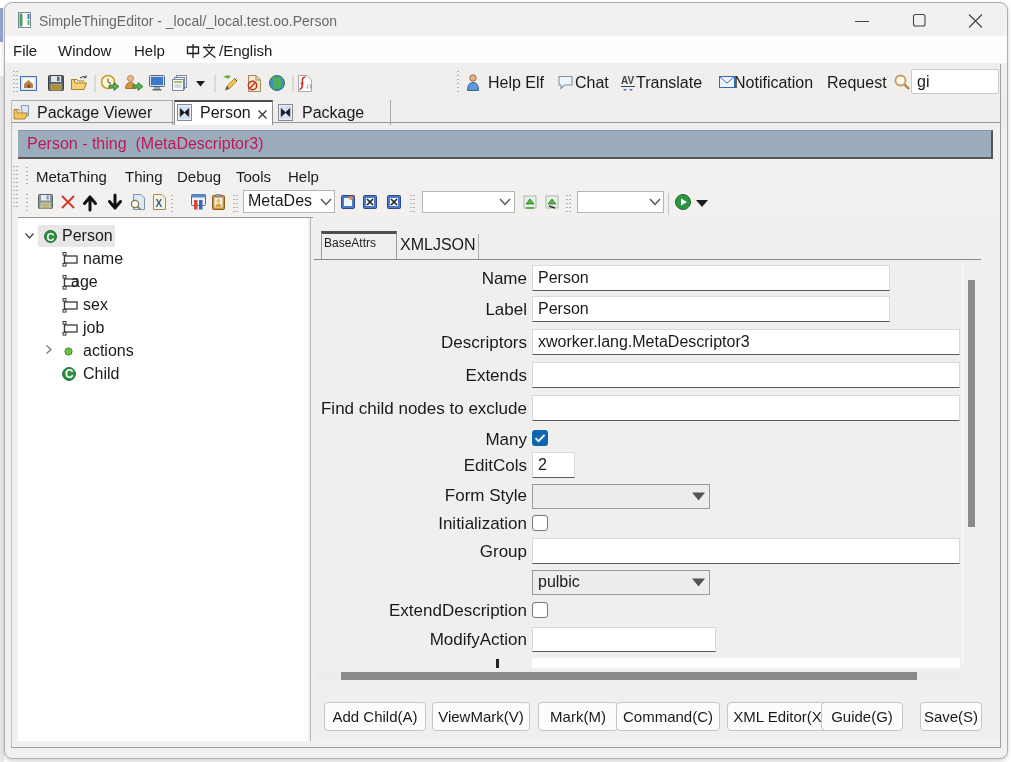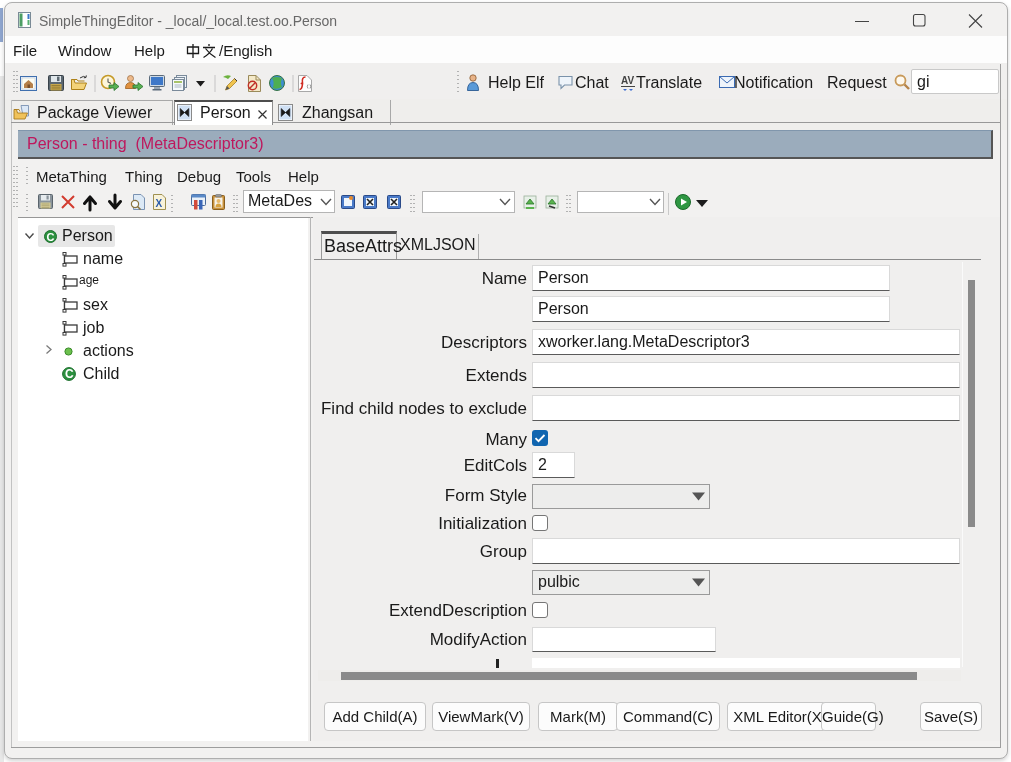--- a/index.html
+++ b/index.html
@@ -193,21 +193,21 @@
   <div class="abs" style="left:6px;top:97px;width:162px;height:25px;background:#efeeec;border:1px solid #a8a8a8;border-bottom:none"></div>
   <div class="txt" style="left:32px;top:101px;font-size:16px">Package Viewer</div>
 
   <div class="abs" style="left:169px;top:97px;width:99px;height:25px;background:#fff;border:1px solid #8d8d8d;border-top:2px solid #4e4e4e;border-bottom:none;z-index:3"></div>
   <div class="txt" style="left:195px;top:101px;font-size:16px;z-index:4">Person</div>
   <svg class="ico" style="left:252px;top:106px;z-index:4" width="11" height="11" viewBox="0 0 11 11">
    <path d="M1.5 1.5 L9.5 9.5 M9.5 1.5 L1.5 9.5" stroke="#333" stroke-width="1.2"></path>
   </svg>
 
   <div class="abs" style="left:268px;top:97px;width:118px;height:25px;border-right:1px solid #a8a8a8"></div>
-  <div class="txt" style="left:297px;top:101px;font-size:16px">Zhangsan</div>
+  <div class="txt" style="left:297px;top:101px;font-size:16px">Package</div>
   <svg class="ico" style="left:8px;top:101px" width="18" height="18" viewBox="0 0 18 18">
     <path d="M8 1.5 H15.5 V12 H10 Z" fill="#dce8f6" stroke="#7a92b2" stroke-width="0.9"></path>
     <path d="M1 5.5 L1 15 L12 15 L14.5 9 L4.5 9 L3.5 5.5 Z" fill="#f0c25a" stroke="#a87a1e" stroke-width="0.9"></path>
     <path d="M1 5.5 L6 5.5 L7 7.5" fill="none" stroke="#a87a1e" stroke-width="0.9"></path>
   </svg>
   <svg class="ico" style="left:172px;top:101px;z-index:4" width="15" height="17" viewBox="0 0 15 17">
     <rect x="0.5" y="0.5" width="14" height="16" fill="#ffffff" stroke="#8a8a8a"></rect>
     <rect x="1.5" y="1.5" width="12" height="14" fill="#cfe0f4"></rect>
     <path d="M3.2 4.5 L7.5 8.5 L3.2 12.5 Z M11.8 4.5 L7.5 8.5 L11.8 12.5 Z" fill="#1a1a1a" stroke="#1a1a1a" stroke-width="0.6"></path>
   </svg>
@@ -354,21 +354,21 @@
       </svg>
   <div class="txt" style="left:78px;top:247px;font-size:16px">name</div>
   <svg class="ico" style="left:56px;top:272px" width="17" height="15" viewBox="0 0 17 15">
         <g stroke="#3a3a3a" fill="none">
           <path d="M3.5 1.5 V13.5" stroke-width="1.2"></path>
           <rect x="2" y="0.5" width="3" height="2.6" fill="#fff" stroke-width="1"></rect>
           <rect x="2" y="11.5" width="3" height="2.6" fill="#fff" stroke-width="1"></rect>
           <rect x="3.5" y="4" width="12.5" height="7" fill="#fff" stroke-width="1.3"></rect>
         </g>
       </svg>
-  <div class="txt" style="left:74px;top:270px;font-size:12px">age</div>
+  <div class="txt" style="left:66px;top:270px;font-size:16px">age</div>
   <svg class="ico" style="left:56px;top:295px" width="17" height="15" viewBox="0 0 17 15">
         <g stroke="#3a3a3a" fill="none">
           <path d="M3.5 1.5 V13.5" stroke-width="1.2"></path>
           <rect x="2" y="0.5" width="3" height="2.6" fill="#fff" stroke-width="1"></rect>
           <rect x="2" y="11.5" width="3" height="2.6" fill="#fff" stroke-width="1"></rect>
           <rect x="3.5" y="4" width="12.5" height="7" fill="#fff" stroke-width="1.3"></rect>
         </g>
       </svg>
   <div class="txt" style="left:78px;top:293px;font-size:16px">sex</div>
   <svg class="ico" style="left:56px;top:318px" width="17" height="15" viewBox="0 0 17 15">
@@ -389,26 +389,27 @@
   <div class="txt" style="left:78px;top:339px;font-size:16px">actions</div>
   <svg class="ico" style="left:57px;top:364px" width="14" height="14" viewBox="0 0 14 14">
     <circle cx="7" cy="7" r="6.4" fill="#2d9140" stroke="#1c6e2c"></circle>
     <text x="2.9" y="11.3" font-size="12" font-weight="bold" fill="#fff" font-family="Liberation Sans">C</text>
   </svg>
   <div class="txt" style="left:78px;top:362px;font-size:16px">Child</div>
 
   <div class="abs" style="left:308px;top:214px;width:687px;height:524px;background:#f0efee"></div>
 
   <div class="abs" style="left:316px;top:228px;width:76px;height:29px;border:1px solid #9a9a9a;border-top:3px solid #4e4e4e;border-bottom:none"></div>
-  <div class="txt" style="left:319px;top:233px;font-size:18px">BaseAttrs</div>
+  <div class="txt" style="left:319px;top:233px;font-size:12px">BaseAttrs</div>
   <div class="txt" style="left:395px;top:233px;font-size:16px">XMLJSON</div>
   <div class="abs" style="left:473px;top:231px;width:1px;height:26px;background:#b0b0b0"></div>
   <div class="abs" style="left:309px;top:256px;width:667px;height:1px;background:#8a8a8a"></div>
 
   <div class="flab" style="top:266px">Name</div>
+  <div class="flab" style="top:297px">Label</div>
   <div class="flab" style="top:330px">Descriptors</div>
   <div class="flab" style="top:363px">Extends</div>
   <div class="flab" style="top:396px">Find child nodes to exclude</div>
   <div class="flab" style="top:453px">EditCols</div>
   <div class="flab" style="top:427px">Many</div>
   <div class="flab" style="top:483px">Form Style</div>
   <div class="flab" style="top:511px">Initialization</div>
   <div class="flab" style="top:539px">Group</div>
   <div class="flab" style="top:598px">ExtendDescription</div>
   <div class="flab" style="top:627px">ModifyAction</div>
@@ -441,21 +442,21 @@
   <div class="abs" style="left:957px;top:259px;width:1px;height:405px;background:#fafafa"></div>
   <div class="abs" style="left:963px;top:277px;width:7px;height:247px;background:#8a8a8a"></div>
   <div class="abs" style="left:313px;top:667px;width:643px;height:11px;background:#eeedeb"></div>
   <div class="abs" style="left:336px;top:669px;width:576px;height:8px;background:#8a8a8a"></div>
 
   <div class="btn" style="left:319px;width:102px">Add Child(A)</div>
   <div class="btn" style="left:427px;width:98px">ViewMark(V)</div>
   <div class="btn" style="left:533px;width:80px">Mark(M)</div>
   <div class="btn" style="left:611px;width:104px">Command(C)</div>
   <div class="btn" style="left:722px;width:106px">XML Editor(X)</div>
-  <div class="btn" style="left:816px;width:55px">Guide(G)</div>
+  <div class="btn" style="left:816px;width:82px">Guide(G)</div>
   <div class="btn" style="left:915px;width:62px">Save(S)</div>
 
   <div class="abs" style="left:6px;top:97px;width:1px;height:647px;background:#c2c2c2"></div>
   <div class="abs" style="left:995px;top:61px;width:1px;height:683px;background:#9d9d9d"></div>
   <div class="abs" style="left:6px;top:744px;width:990px;height:1px;background:#9d9d9d"></div>
  </div>
 </div>
 <div id="iconhost"></div>
 
 </body></html>

